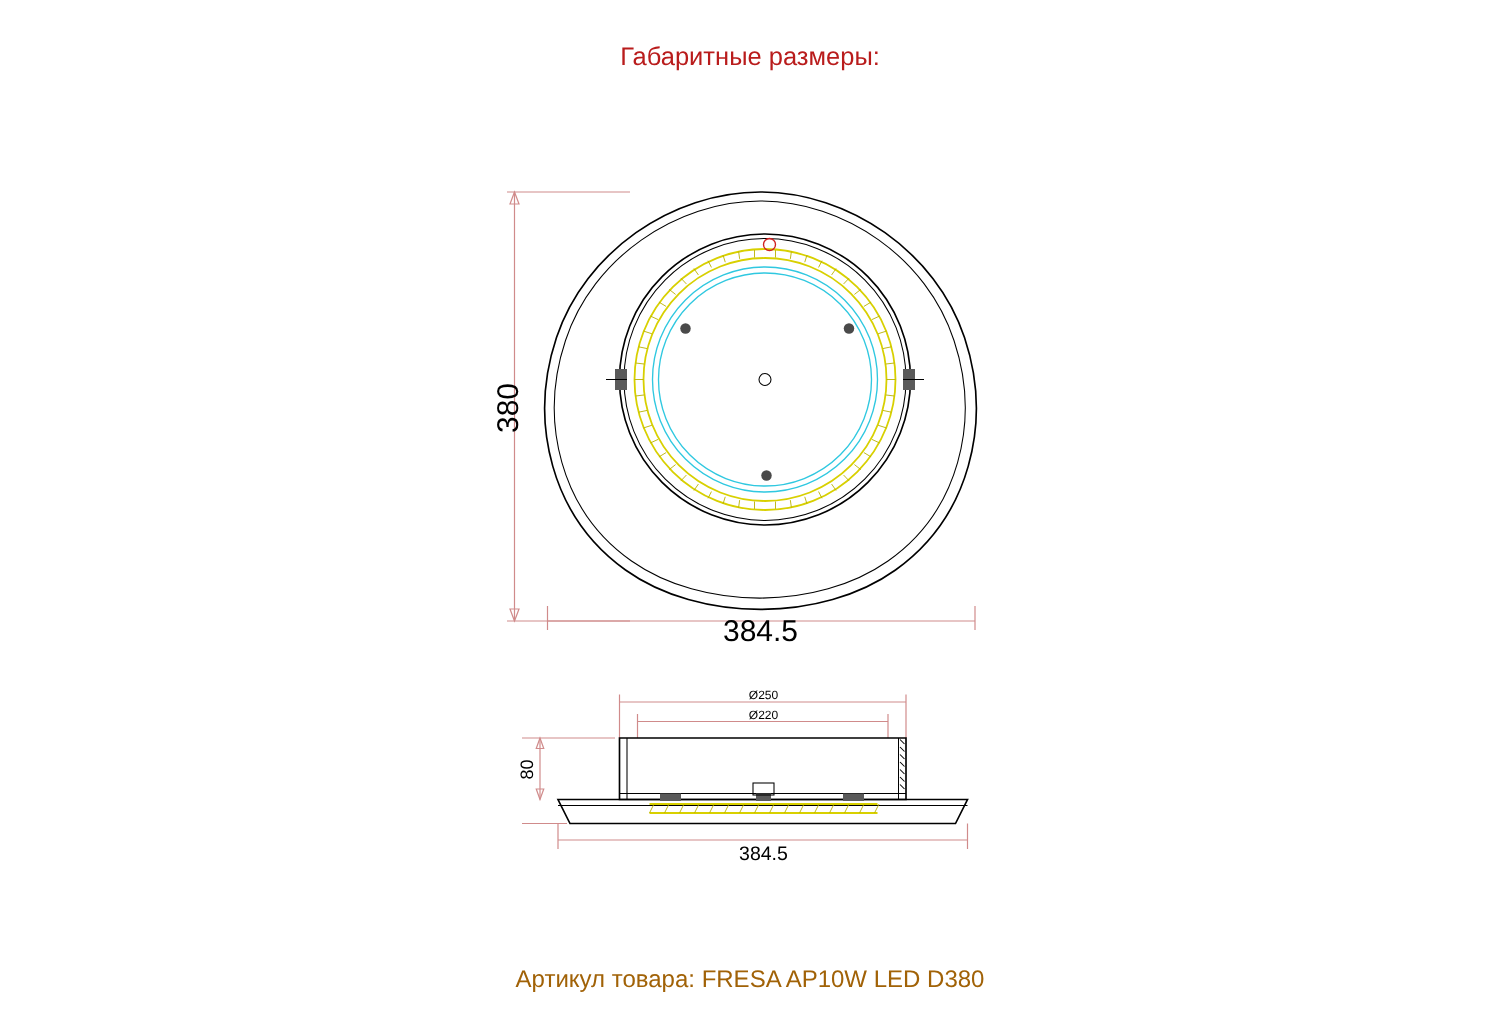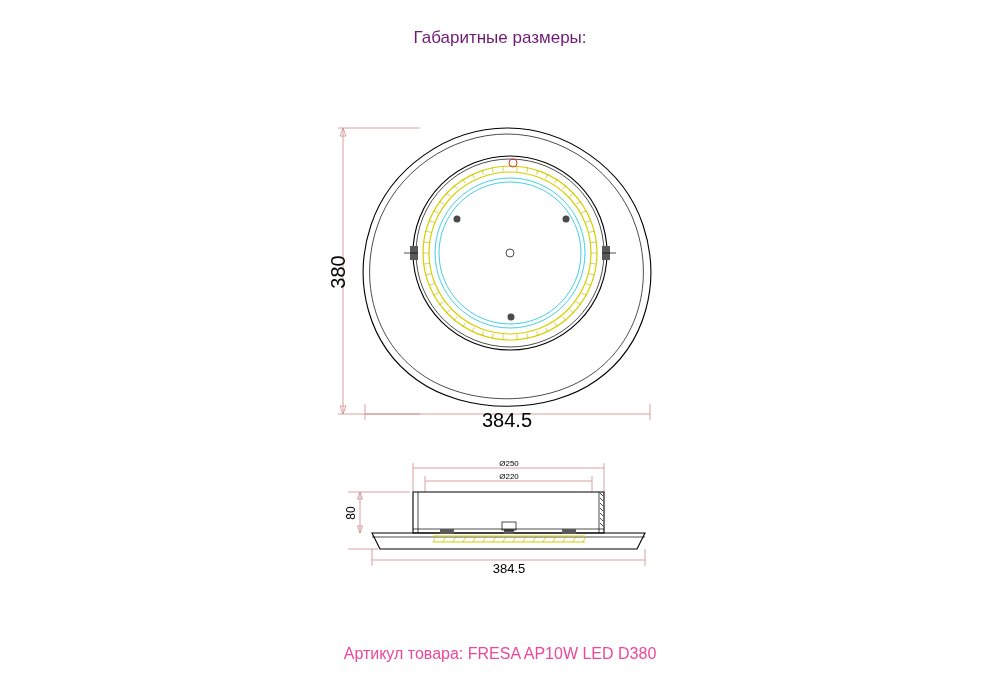--- a/index.html
+++ b/index.html
@@ -15,30 +15,30 @@
     color: #000000;
     overflow: hidden;
   }
   .title {
     position: absolute;
     top: 28px;
     left: 0;
     width: 1000px;
     text-align: center;
     font-size: 17px;
-    color: #701a75;
+    color: #b91c1c;
   }
   .footer {
     position: absolute;
     top: 645px;
     left: 0;
     width: 1000px;
     text-align: center;
     font-size: 16px;
-    color: #ec4899;
+    color: #a16207;
   }
   .drawing {
     position: absolute;
     top: 0;
     left: 0;
   }
   .dim-text {
     font-family: "Liberation Sans", sans-serif;
     fill: #000;
   }

